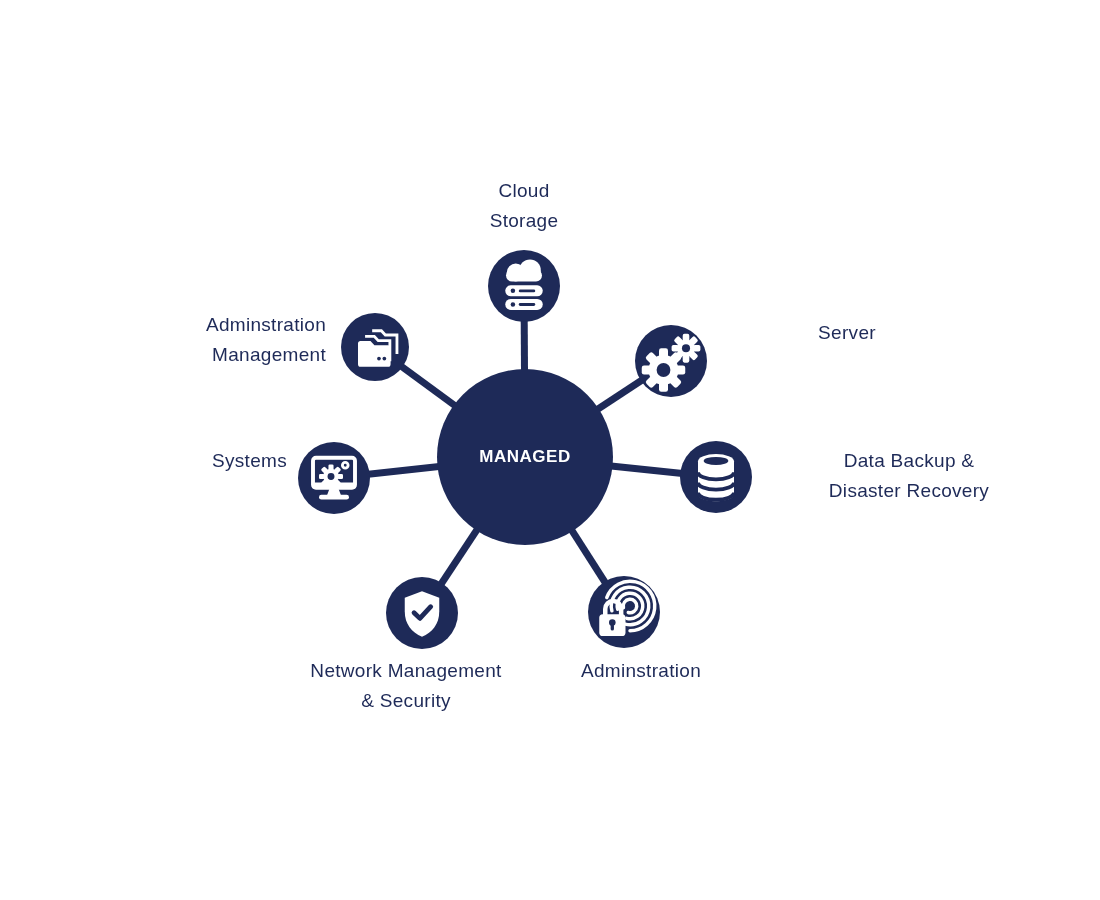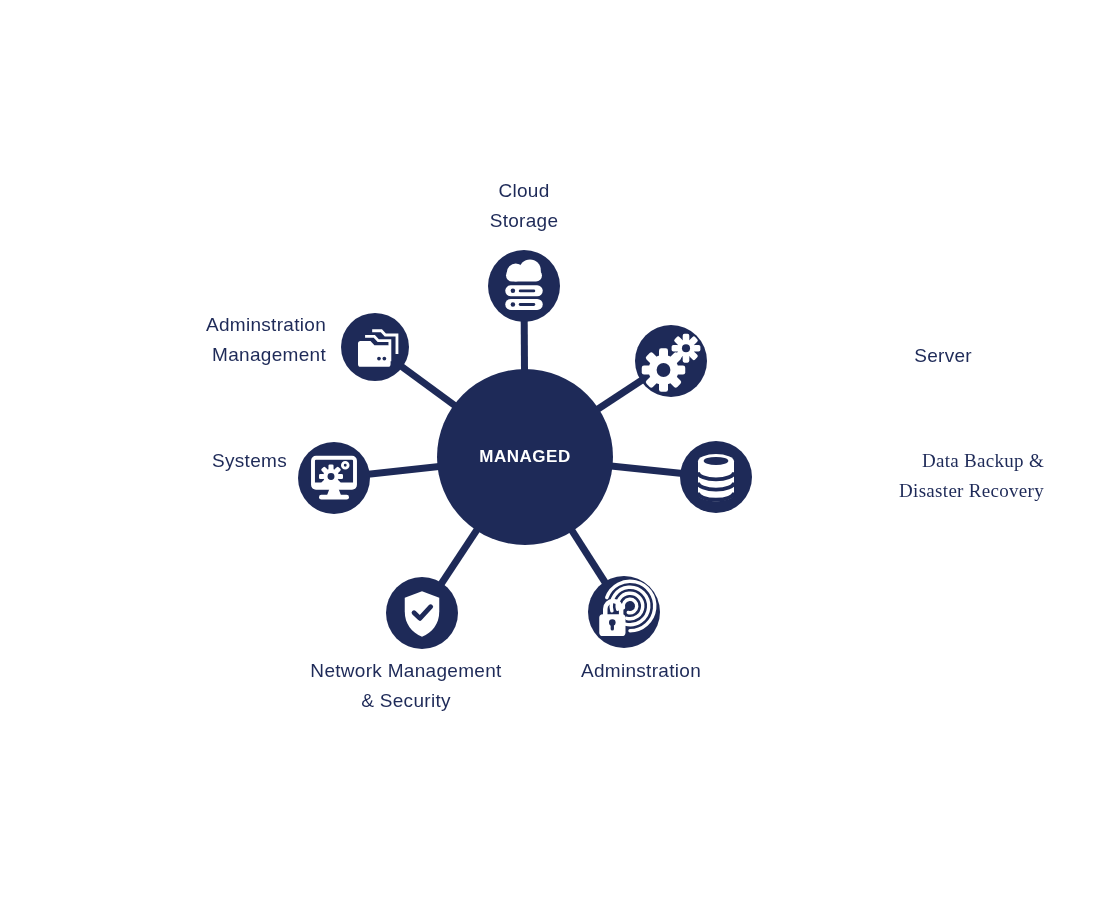--- a/index.html
+++ b/index.html
@@ -36,22 +36,22 @@
   .node-data-backup{left:680px;top:441px;width:72px;height:72px;}
   .node-authentication{left:588px;top:576px;width:72px;height:72px;}
   .node-network-monitoring{left:386px;top:577px;width:72px;height:72px;}
   .node-systems-administration{left:298px;top:442px;width:72px;height:72px;}
   .node-infrastructure-management{left:341px;top:313px;width:68px;height:68px;}
   .label{
     position:absolute;z-index:3;color:var(--navy);
     font-size:19px;line-height:30px;letter-spacing:0.3px;font-weight:400;
   }
   .label-cloud-storage{left:404px;top:176px;width:240px;text-align:center;}
-  .label-server-maintenance{left:722px;top:318px;width:250px;text-align:right;margin-top:23px;}
-  .label-data-backup{left:774px;top:446px;width:270px;text-align:right;font-family:Liberation Serif, serif;}
+  .label-server-maintenance{left:722px;top:318px;width:250px;text-align:center;}
+  .label-data-backup{left:774px;top:446px;width:270px;text-align:center;}
   .label-authentication{left:511px;top:656px;width:260px;text-align:center;}
   .label-network-monitoring{left:256px;top:656px;width:300px;text-align:center;}
   .label-systems-administration{left:87px;top:446px;width:200px;text-align:right;}
   .label-infrastructure-management{left:116px;top:310px;width:210px;text-align:right;}
 </style>
 </head>
 <body>
 
 <div class="canvas">
 

